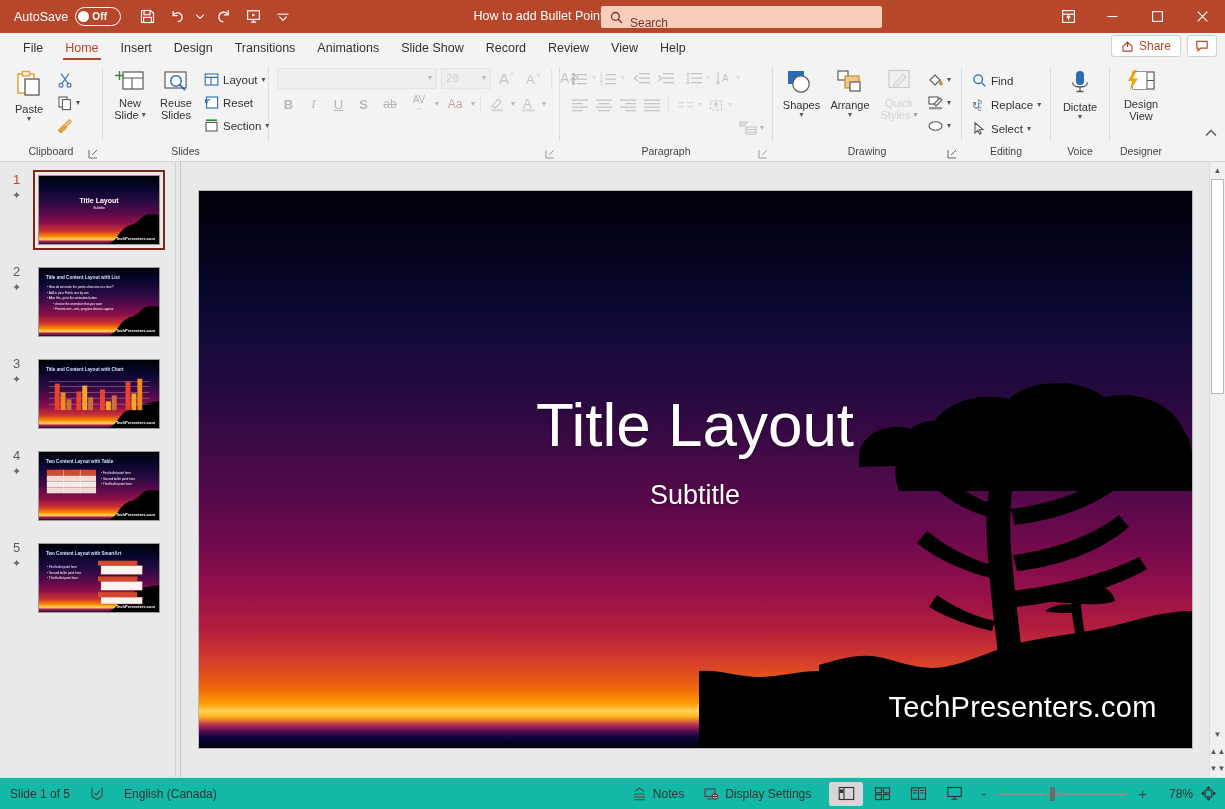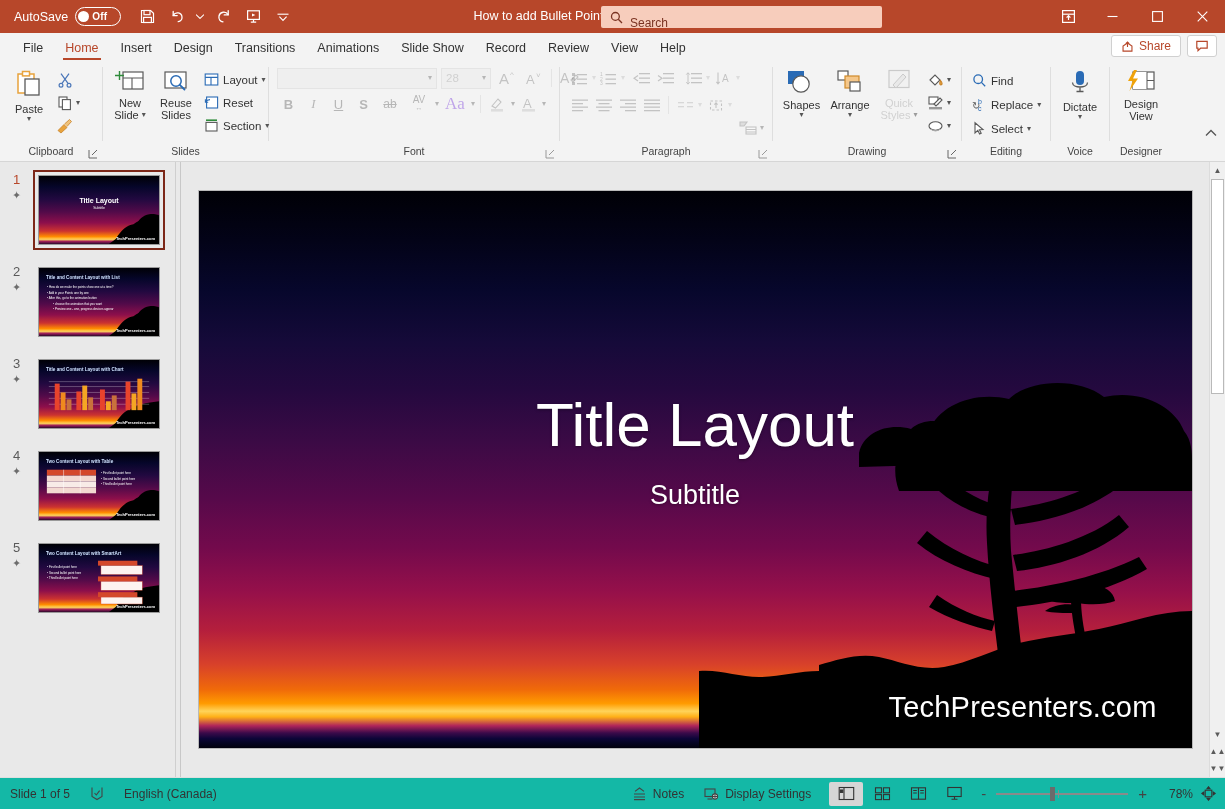--- a/index.html
+++ b/index.html
@@ -498,41 +498,40 @@
             <span style="text-decoration:line-through;font-size:12px;color:#555;">ab</span>
           </div>
         <div class="iconbtn" style="width:28px;">
           <span style="display:flex;flex-direction:column;align-items:center;line-height:8px;">
             <span style="font-size:10px;color:#555;">AV</span>
             <span style="font-size:7px;color:#555;">↔</span>
           </span>
         </div>
         <span class="caret">▾</span>
         <div class="iconbtn" style="width:28px;">
-            <span style="font-size:17px;color:#6d28d9;font-family:Liberation Serif, serif;">Aa</span>
+            <span style="font-size:12px;color:#7f1d1d;">Aa</span>
           </div>
         <span class="caret">▾</span>
         <div style="width:1px;height:18px;background:#ccc;margin:0 3px;"></div>
         <div class="iconbtn">
           <svg width="18" height="18" viewBox="0 0 18 18" fill="none">
               <path d="M3 11 L9 4 L12 7 L6.5 13 Z" stroke="#777" stroke-width="1.1"></path>
               <rect x="2" y="14" width="12" height="2.6" fill="#bbb"></rect>
             </svg>
         </div>
         <span class="caret">▾</span>
         <div class="iconbtn">
           <svg width="18" height="18" viewBox="0 0 18 18" fill="#777">
               <text x="3" y="13" font-size="13" font-family="Liberation Sans">A</text>
               <rect x="2" y="14" width="13" height="2.6" fill="#bbb"></rect>
             </svg>
         </div>
         <span class="caret">▾</span>
       </div>
     </div>
-    <div class="group-label">Font</div>
     <div class="dialog-launcher">
       <svg width="10" height="10" viewBox="0 0 10 10" fill="none" stroke="#999" stroke-width="1">
           <path d="M1 1 V9 H9"></path>
           <path d="M4 6 L9 1"></path>
         </svg>
     </div>
   </div>
   <div class="group-sep"></div>
 
   <div class="group" style="width:212px;">

